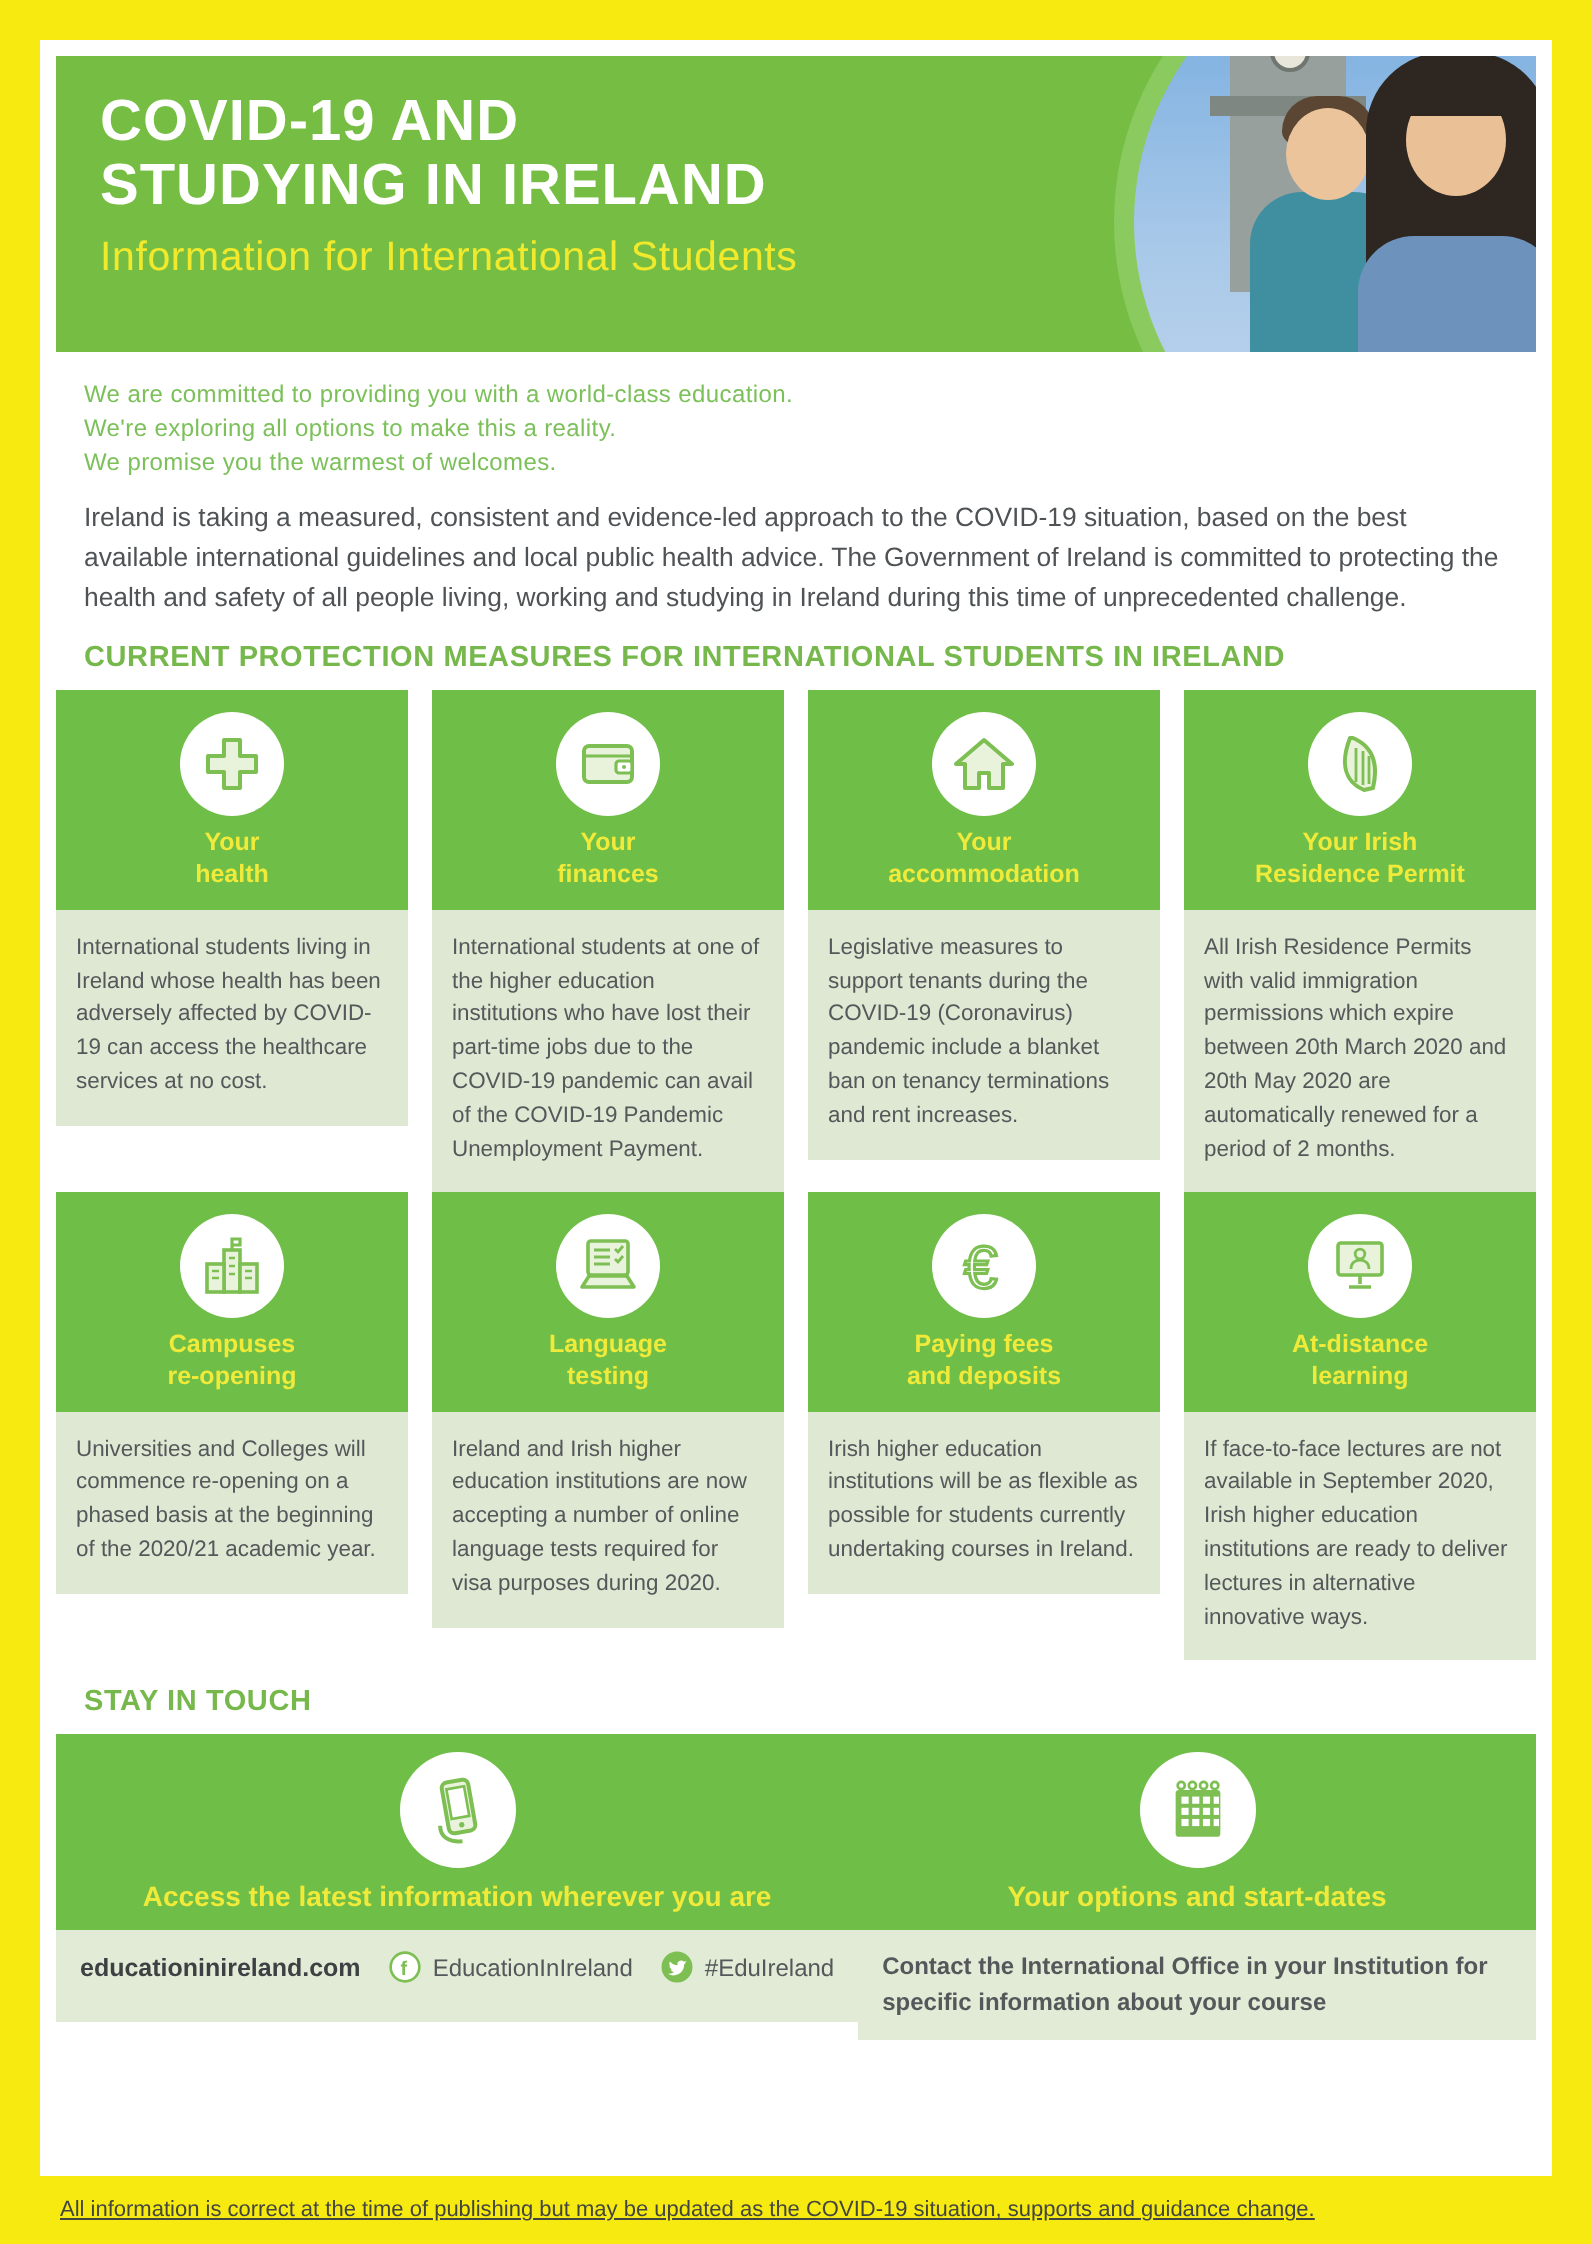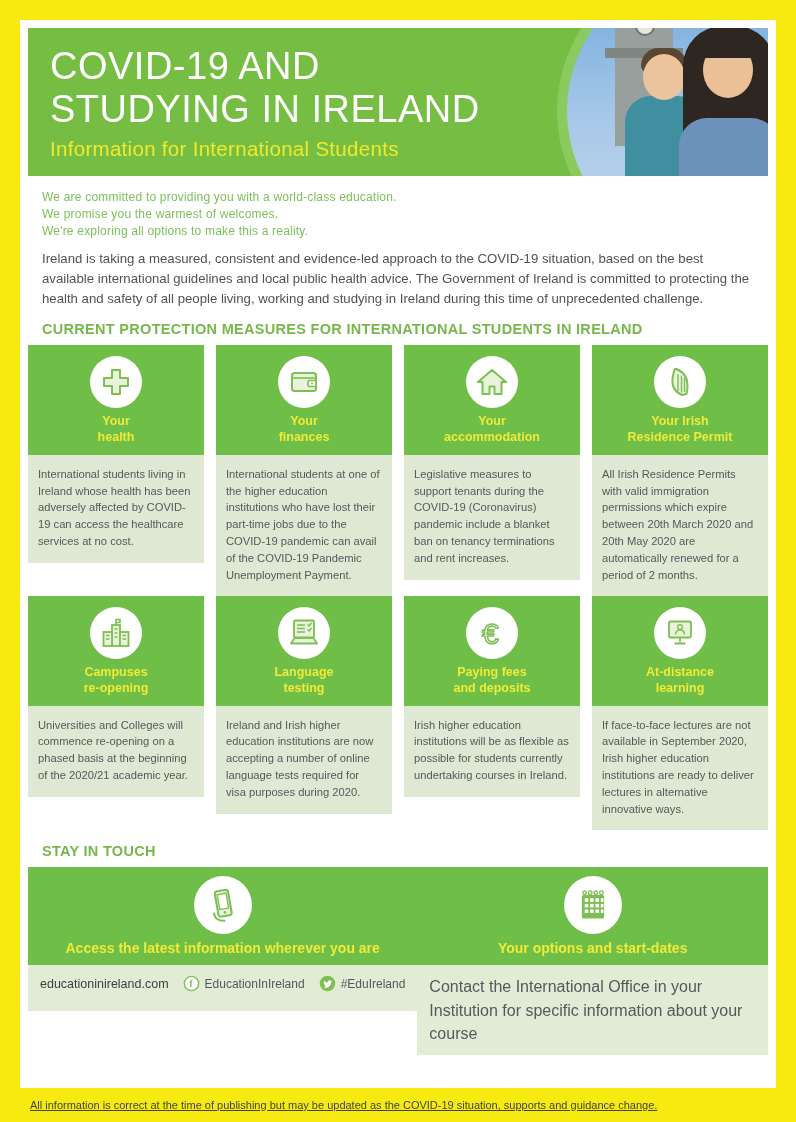--- a/index.html
+++ b/index.html
@@ -14,21 +14,21 @@
     position:absolute; left:20px; top:20px; right:20px; bottom:34px;
     background:#ffffff; padding:8px; overflow:hidden;
     display:flex; flex-direction:column;
   }
   
   .hero {
     position:relative; height:148px; background:#76be43; overflow:hidden;
     flex:0 0 auto;
   }
   .hero-text { position:relative; z-index:5; padding:17px 0 0 22px; }
-  .hero-title { color:#ffffff; font-size:38px; font-weight:normal; line-height:1.12; letter-spacing:.5px; }
+  .hero-title { color:#ffffff; font-size:29px; font-weight:bold; line-height:1.12; letter-spacing:.5px; }
   .hero-sub { color:#f0e92c; font-size:20.5px; margin-top:7px; letter-spacing:.3px; }
   .ring {
     position:absolute; width:306px; height:306px; border-radius:50%;
     right:-95px; top:-70px; background:#8bca5e; z-index:1;
   }
   .photo-circle {
     position:absolute; width:286px; height:286px; border-radius:50%;
     right:-85px; top:-60px; overflow:hidden; z-index:2;
     background:linear-gradient(180deg,#6ea7dd 0%,#a9c9e9 55%,#c4d8ec 100%);
   }
@@ -64,24 +64,24 @@
   .card-title { margin-top:6px; text-align:center; color:#f0ea3a; font-weight:bold; font-size:12.5px; line-height:1.25; }
   .card-body { background:#dfe8d2; padding:11px 10px 13px 10px; color:#55585b; font-size:11.2px; line-height:1.5; }
   
   .grid2 { display:grid; grid-template-columns:1fr 1.03fr; gap:0; align-items:start; }
   .wide-top { background:#6fbe47; display:flex; flex-direction:column; align-items:center; padding:9px 6px 9px 6px; }
   .icon-circle.big { width:58px; height:58px; }
   .icon-circle.big svg { width:38px; height:38px; }
   .wide-title { margin-top:6px; color:#f0ea3a; font-weight:bold; font-size:14px; text-align:center; }
   .wide-band { background:#e2ebd6; padding:10px 12px; min-height:46px; }
   .social-row { display:flex; align-items:center; gap:14px; }
-  .site-link { font-weight:normal; color:#3e4143; font-size:12.5px; }
+  .site-link { font-weight:bold; color:#3e4143; font-size:12.5px; }
   .soc-item { display:flex; align-items:center; gap:5px; color:#55585b; font-size:12px; }
   .soc-item svg { width:17px; height:17px; }
-  .band-text { color:#55585b; font-size:16px; line-height:1.45; }
+  .band-text { color:#55585b; font-size:12px; line-height:1.45;font-weight:bold; }
   
   .footer { display:flex; align-items:center; justify-content:space-between; padding:14px 8px 6px 6px; margin-top:auto; }
   
   .disclaimer {
     position:absolute; left:0; right:0; bottom:0; height:34px;
     display:flex; align-items:center; padding-left:30px;
     color:#434540; font-size:11px;text-decoration:underline;
   }
 </style>
 </head>
@@ -109,22 +109,22 @@
       <div class="hero-title">
         <div>COVID-19 AND</div>
         <div>STUDYING IN IRELAND</div>
       </div>
       <div class="hero-sub">Information for International Students</div>
     </div>
   </div>
 
   <div class="intro">
     <div class="intro-line">We are committed to providing you with a world-class education.</div>
+    <div class="intro-line">We're exploring all options to make this a reality.</div>
     <div class="intro-line">We promise you the warmest of welcomes.</div>
-    <div class="intro-line">We're exploring all options to make this a reality.</div>
     <div class="intro-para">Ireland is taking a measured, consistent and evidence-led approach to the COVID-19 situation, based on the best available international guidelines and local public health advice. The Government of Ireland is committed to protecting the health and safety of all people living, working and studying in Ireland during this time of unprecedented challenge.</div>
   </div>
 
   <div class="sec-title">CURRENT PROTECTION MEASURES FOR INTERNATIONAL STUDENTS IN IRELAND</div>
   <div class="grid4">
 
     <div class="card">
       <div class="card-top">
         <div class="icon-circle">
           <svg viewBox="0 0 34 34">

